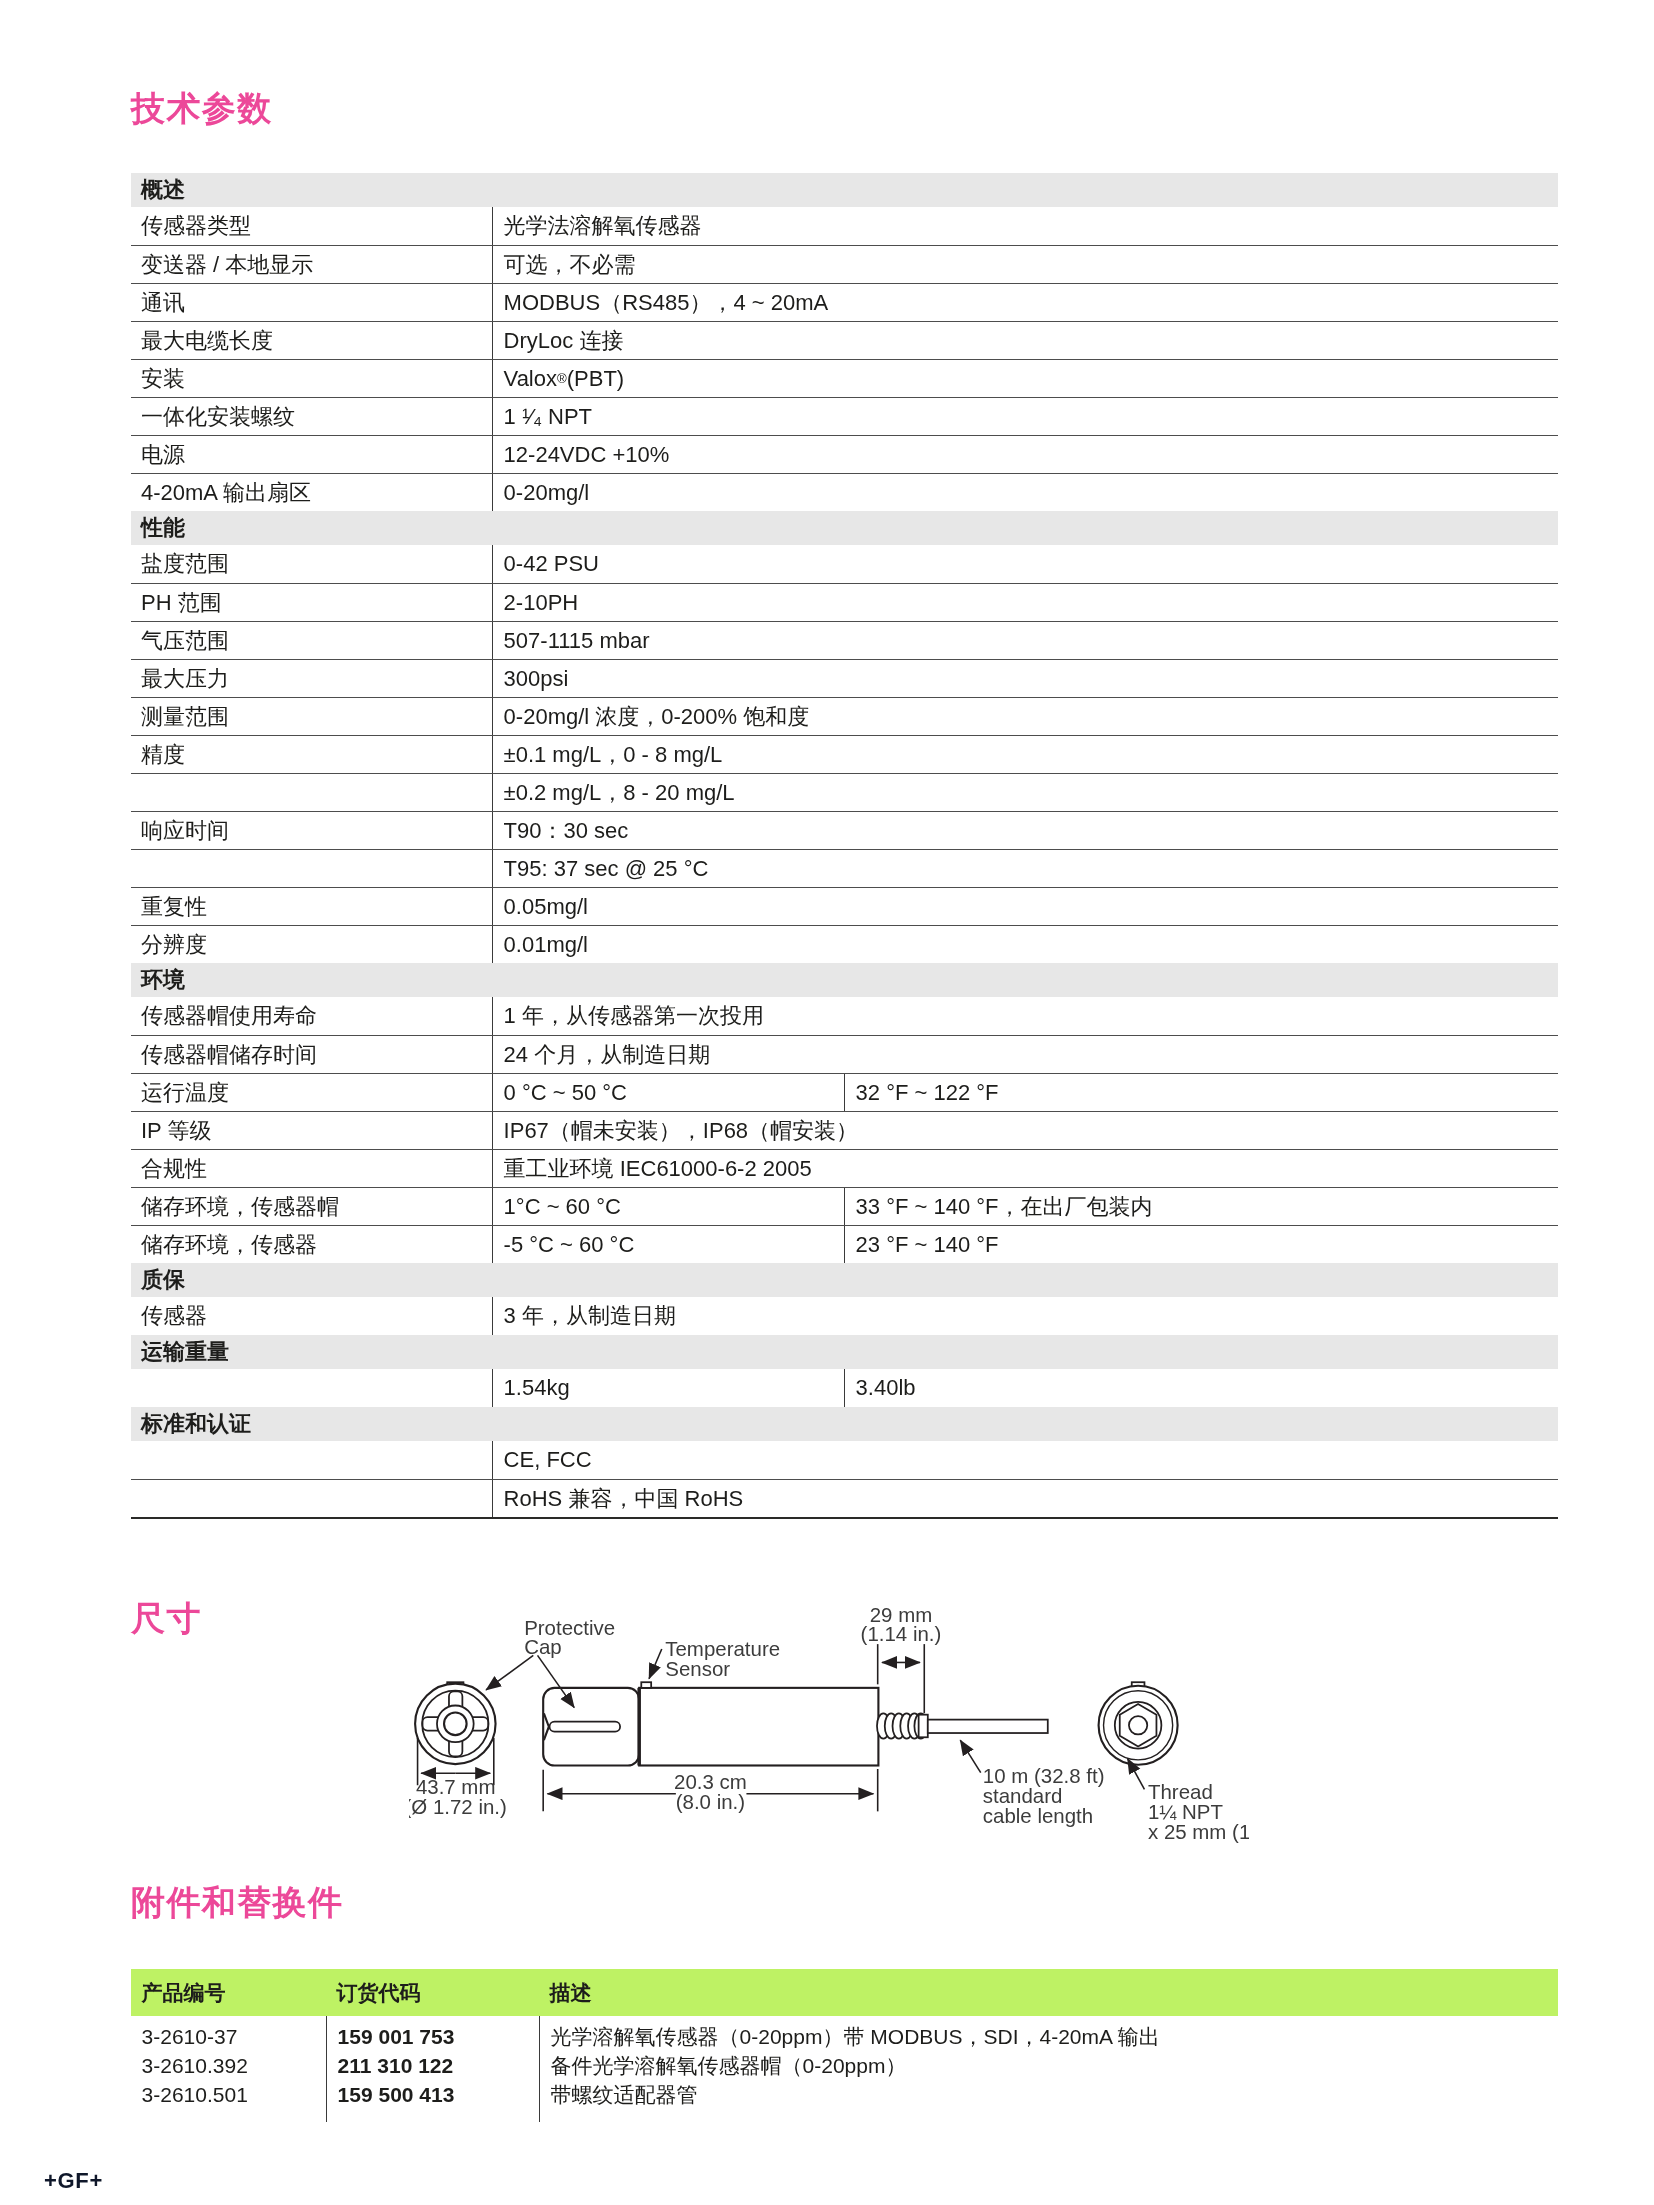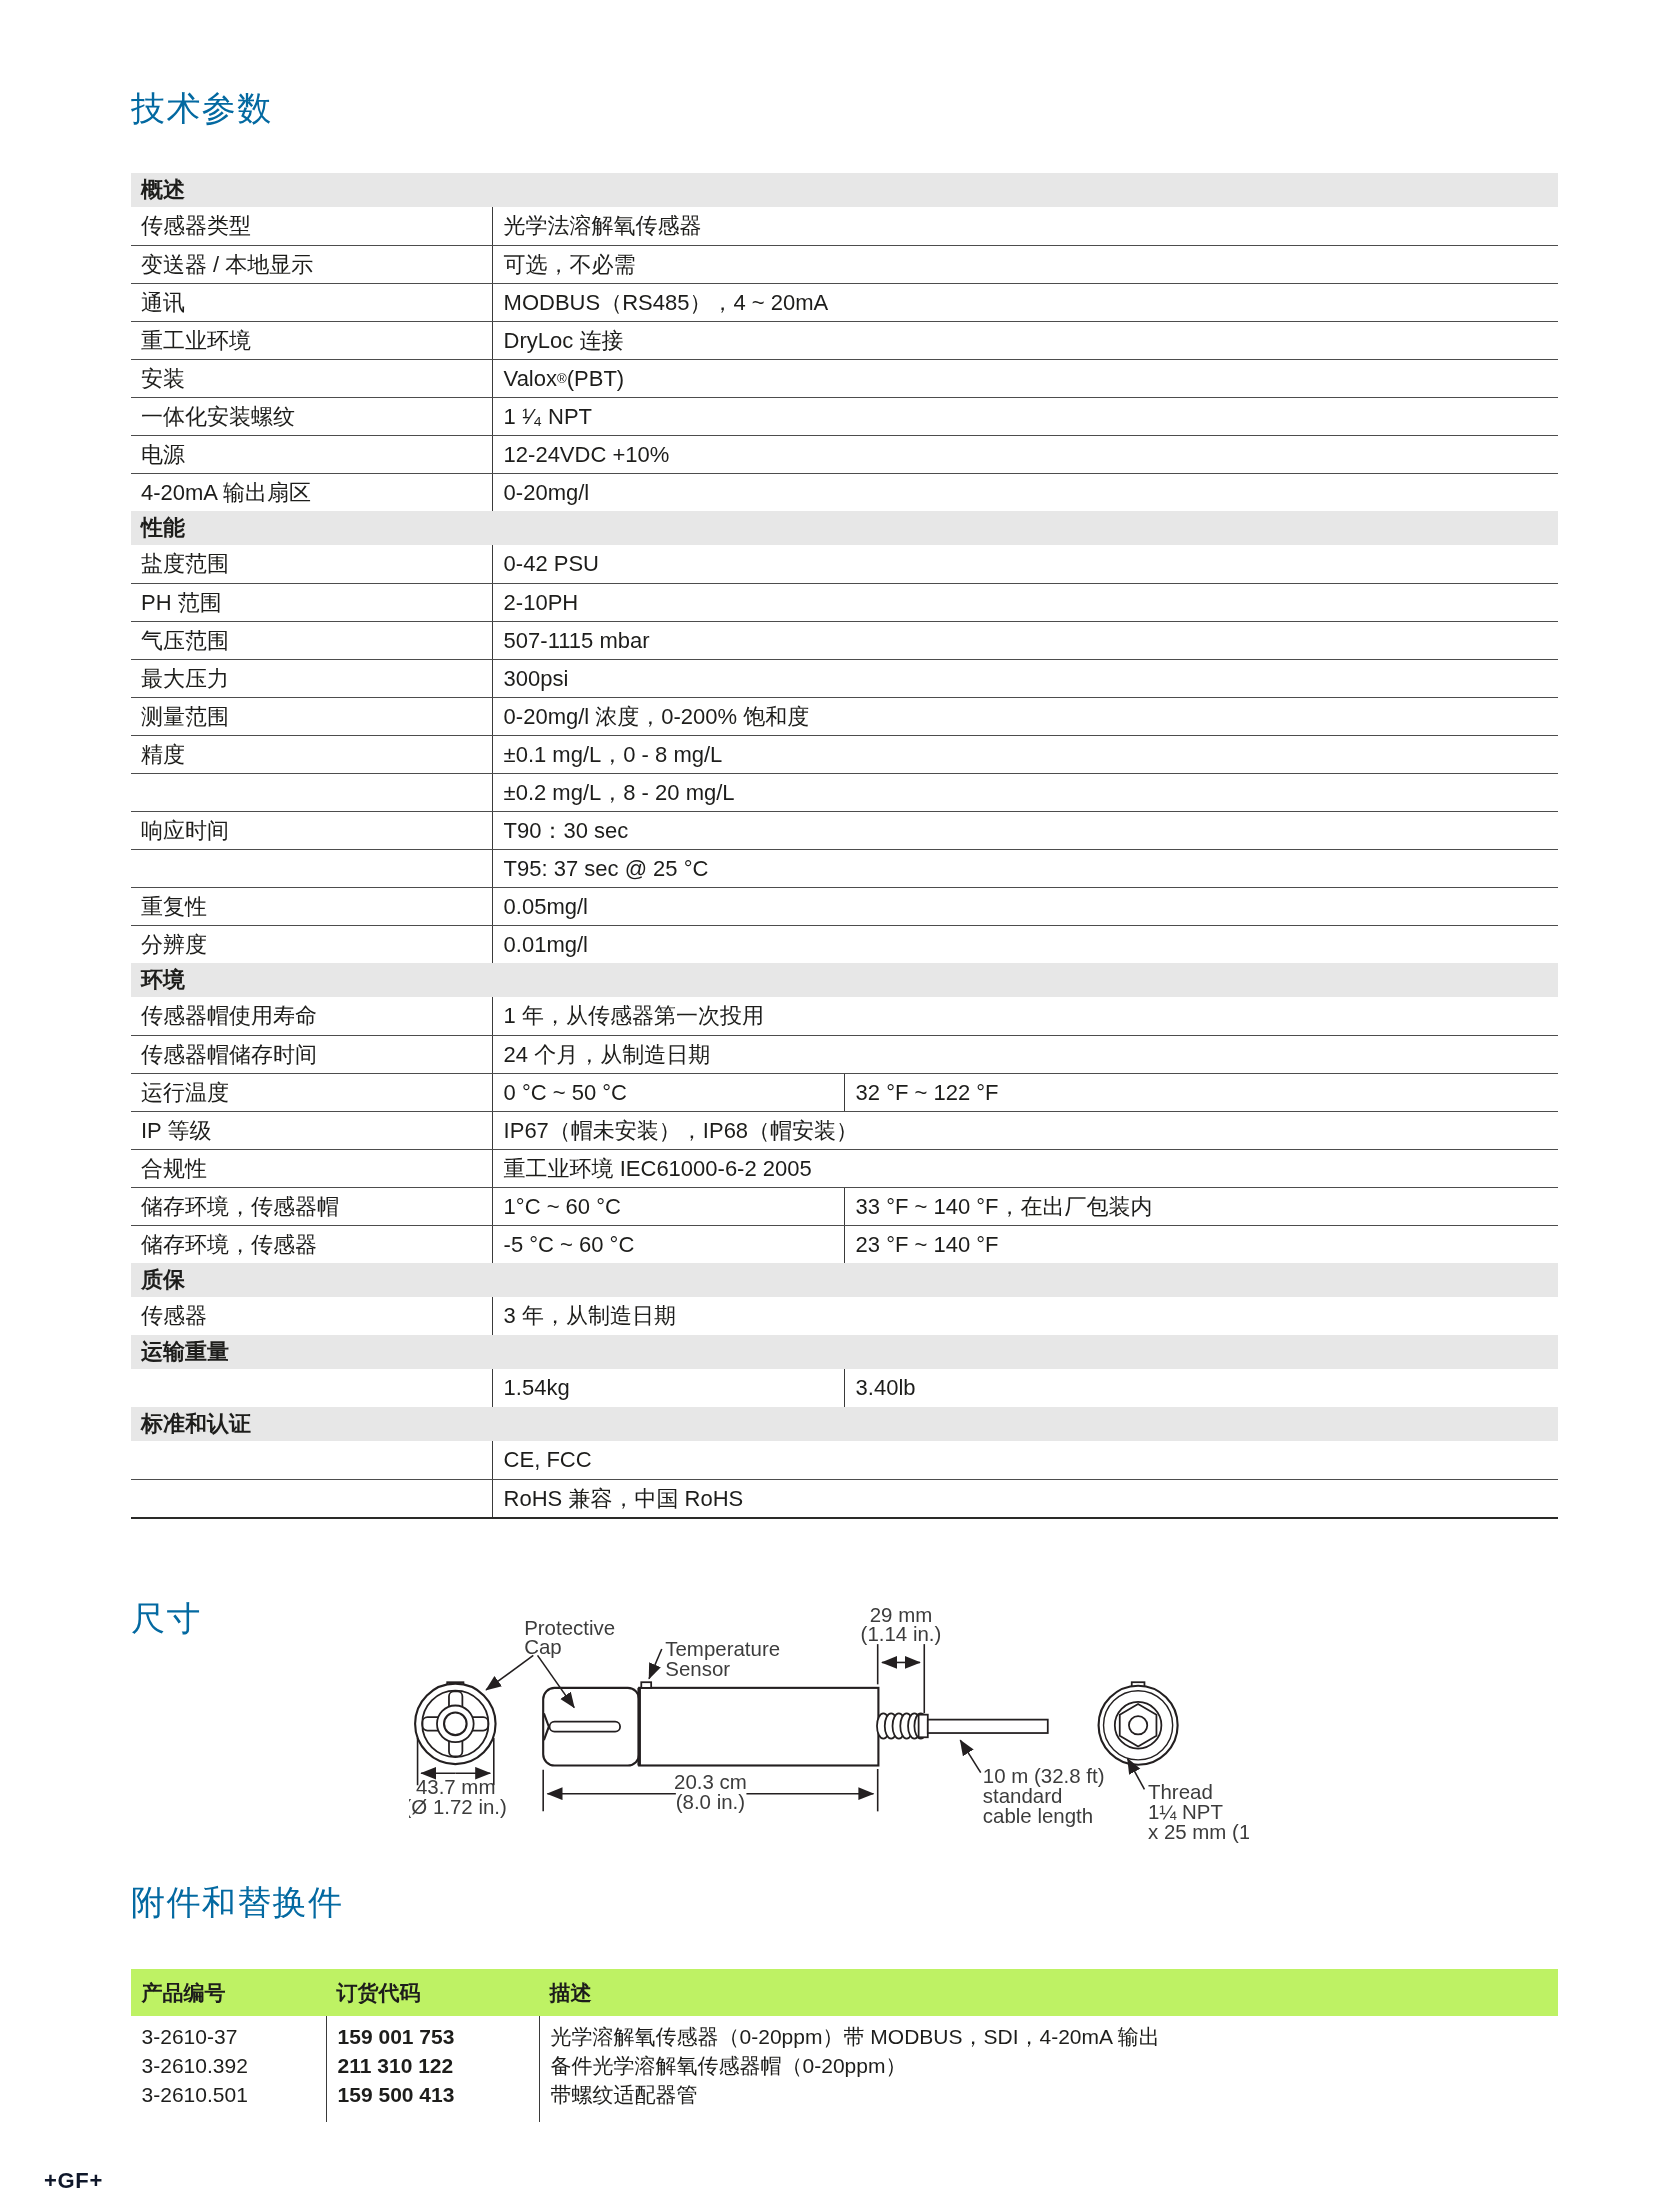--- a/index.html
+++ b/index.html
@@ -1,21 +1,21 @@
 <!DOCTYPE html>
 <html style="font-size:11.3px"><head>
 <meta charset="utf-8">
 <style>
   html,body { margin:0; padding:0; background:#ffffff; }
   #canvas {
     position:relative; width:1655px; height:2205px; background:#ffffff;
     font-family:"Liberation Sans","DejaVu Sans",sans-serif; color:#1d1d1b;
     overflow:hidden;
   }
-  .h1 { position:absolute; left:131px; font-size:34px; font-weight:normal; letter-spacing:1.4px; color:#0369a1; }
+  .h1 { position:absolute; left:131px; font-size:34px; font-weight:bold; letter-spacing:1.4px; color:#ec4899; }
   
   #spec-table { position:absolute; left:131px; top:173px; width:1427px; font-size:22px; border-bottom:2.1px solid #2a2a28; }
   .sec-header { height:34px; background:#e7e7e7; font-weight:bold; display:flex; align-items:center; padding-left:10px; box-sizing:border-box; }
   .srow { display:flex; height:38px; box-sizing:border-box; }
   .srow + .srow { border-top:1.4px solid #4d4d4d; }
   .srow .c1 { width:361px; box-sizing:border-box; padding-left:10px; display:flex; align-items:center; flex:none; }
   .srow .c2 { flex:1; box-sizing:border-box; border-left:1.4px solid #3a3a3a; padding-left:10.6px; display:flex; align-items:center; }
   .srow .c2.fixed { flex:none; width:352px; }
   .srow .c3 { flex:1; box-sizing:border-box; border-left:1.4px solid #3a3a3a; padding-left:10.6px; display:flex; align-items:center; }
   sup { font-size:60%; vertical-align:super; }
@@ -52,21 +52,21 @@
       </div>
       <div class="srow">
         <div class="c1">变送器 / 本地显示</div>
         <div class="c2">可选，不必需</div>
       </div>
       <div class="srow">
         <div class="c1">通讯</div>
         <div class="c2">MODBUS（RS485），4 ~ 20mA</div>
       </div>
       <div class="srow">
-        <div class="c1">重工业环境</div>
+        <div class="c1">最大电缆长度</div>
         <div class="c2">DryLoc 连接</div>
       </div>
       <div class="srow">
         <div class="c1">安装</div>
         <div class="c2">Valox<sup>®</sup>(PBT)</div>
       </div>
       <div class="srow">
         <div class="c1">一体化安装螺纹</div>
         <div class="c2">1 ¹⁄₄ NPT</div>
       </div>

